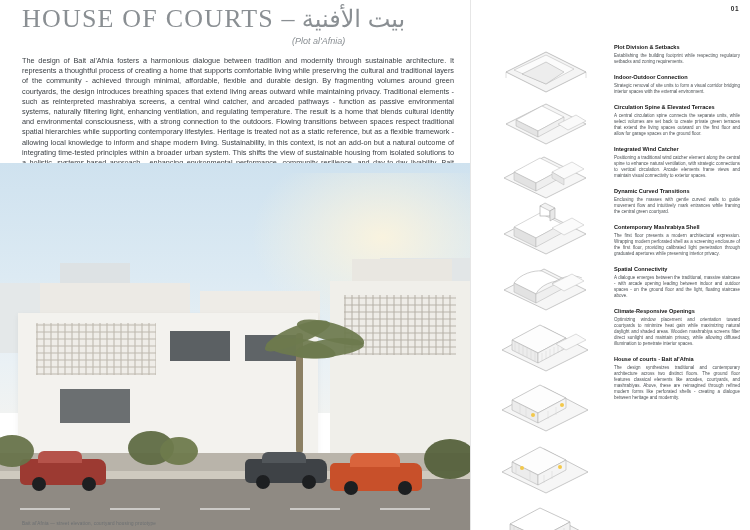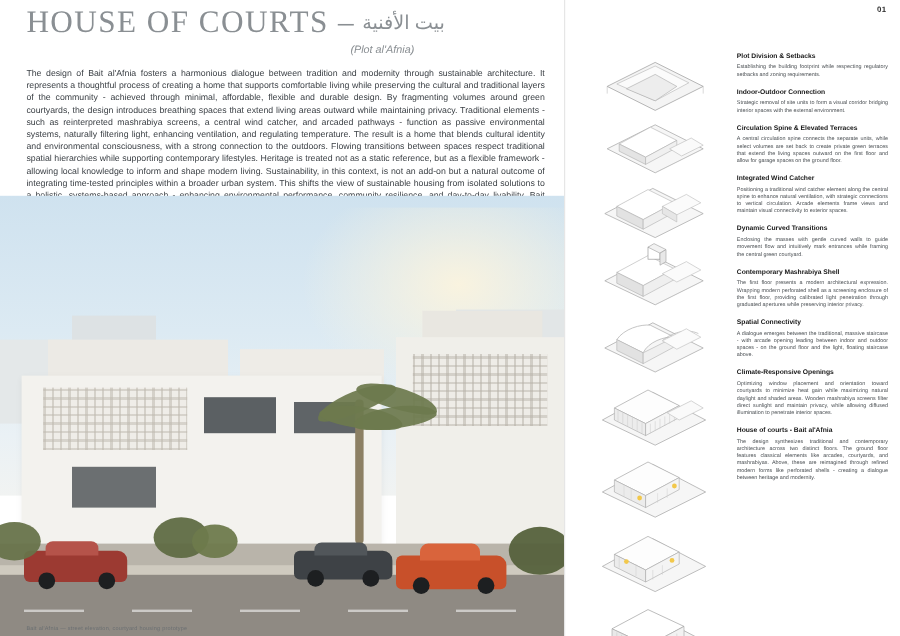--- a/index.html
+++ b/index.html
@@ -13,21 +13,21 @@
 
   
   .left{position:absolute;left:0;top:0;width:470px;height:530px;overflow:hidden;background:#fff;}
   .title-row{position:absolute;left:22px;top:4px;width:430px;display:flex;align-items:center;gap:6px;}
   .title-main{
     font-family:"Liberation Serif", serif;
     font-size:26px;letter-spacing:1.2px;color:#8a8f93;font-weight:400;
     white-space:nowrap;
   }
   .title-ar{
-    font-size:16px;color:#8a8f93;font-weight:400;white-space:nowrap;
+    font-size:24px;color:#8a8f93;font-weight:400;white-space:nowrap;
   }
   .title-sub{
     position:absolute;left:292px;top:36px;font-size:9px;color:#8a8f93;font-style:italic;
   }
 
   .body-text{
     position:absolute;left:22px;top:56px;width:432px;
     font-size:7.3px;line-height:10.2px;color:#3c4146;text-align:justify;
   }
 

